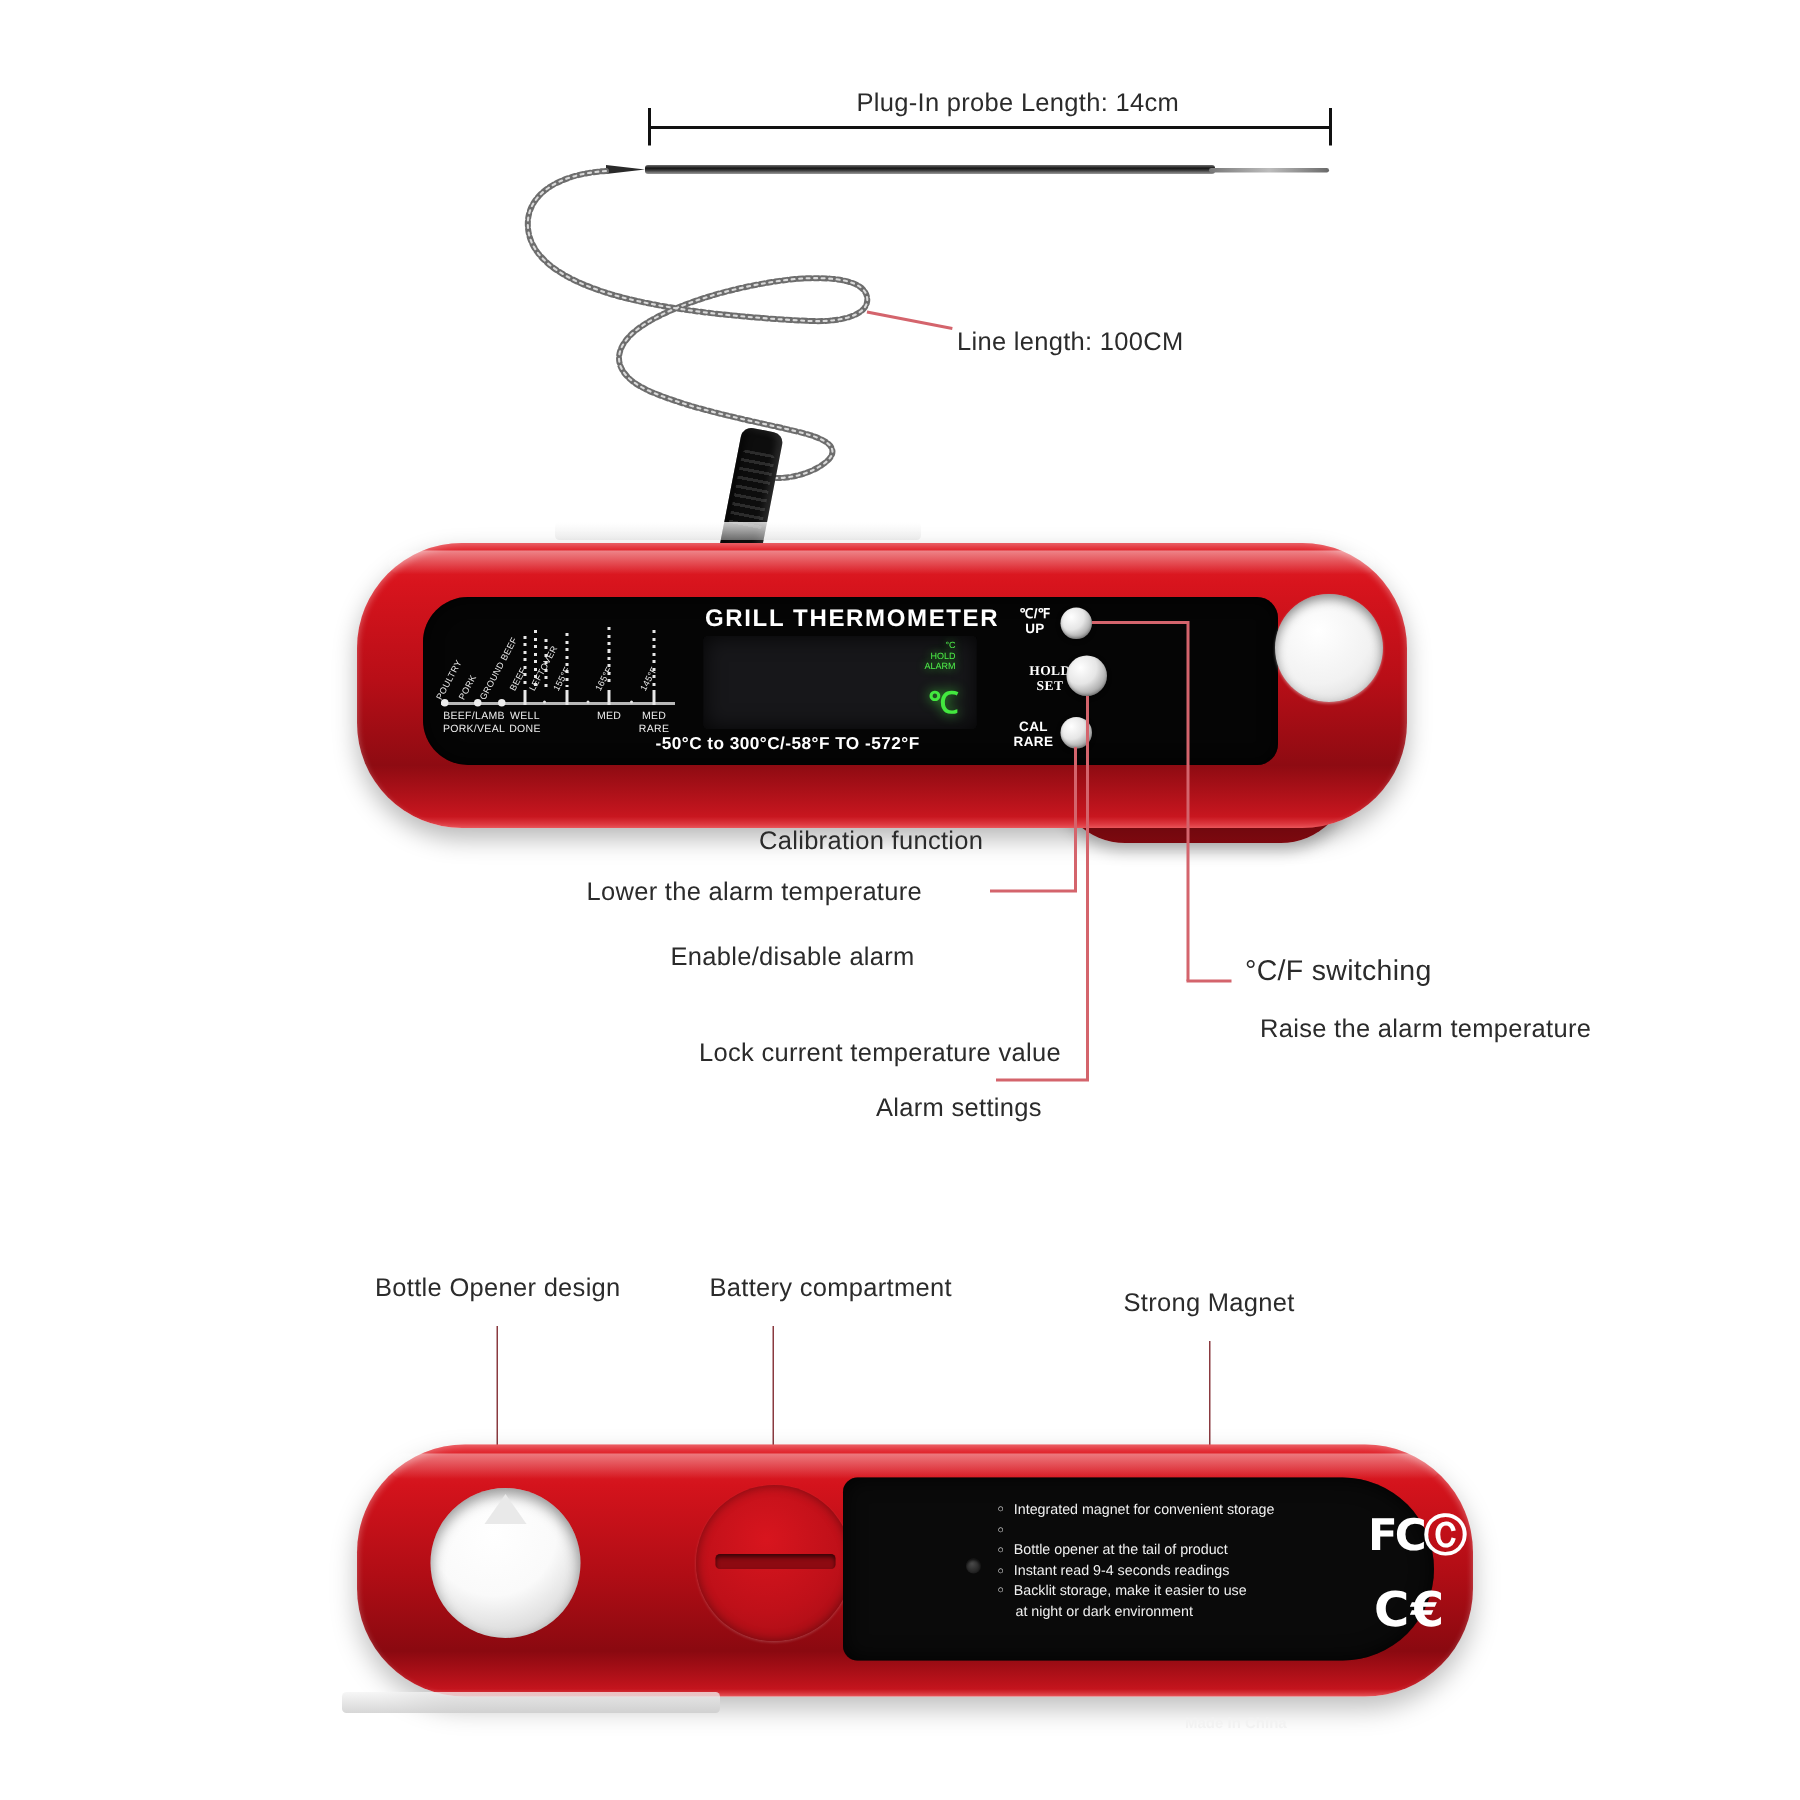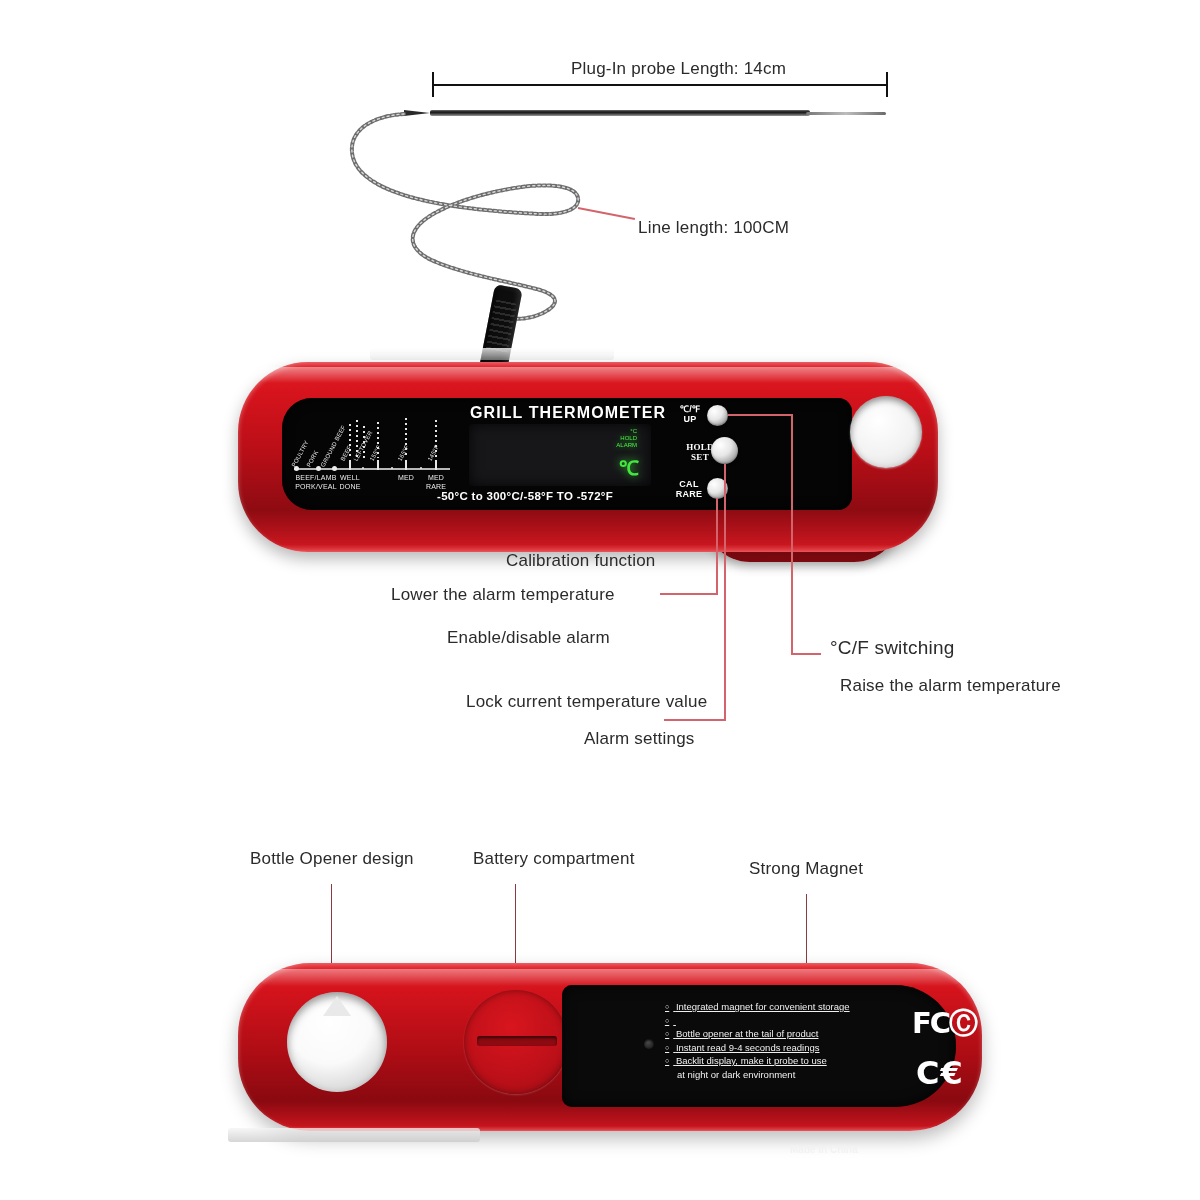--- a/index.html
+++ b/index.html
@@ -262,21 +262,21 @@
     box-shadow:inset 0 1px 2px rgba(0,0,0,.8);
   }
   .bullets{
     position:absolute;
     color:#f0f0f0;
     font-size:9.5px;
     line-height:13.5px;
     white-space:nowrap;
   }
   .bullets li{ margin:0; padding:0; }
-  .bullets ul{ margin:0; padding-left:12px; list-style:none;text-decoration:underline; }
+  .bullets ul{ margin:0; padding-left:12px; list-style:none; }
   .bullets li::before{
     content:"\25CB";
     font-size:7px;
     margin-left:-11px;
     margin-right:4px;
     vertical-align:1px;
   }
   .made-in{
     position:absolute;
     color:#f2f2f2;
@@ -490,21 +490,21 @@
       <li style="list-style:none;">
         <span style="margin-left:-11px;">&nbsp;</span>
       </li>
       <li>
         <span>Bottle opener at the tail of product</span>
       </li>
       <li>
         <span>Instant read 9-4 seconds readings</span>
       </li>
       <li>
-        <span>Backlit display, make it probe to use</span>
+        <span>Backlit storage, make it easier to use</span>
       </li>
     </ul>
     <div style="margin-left:13px;">at night or dark environment</div>
   </div>
 
   <div class="made-in" style="left:790px; top:1144px;">Made in China</div>
 
   <div class="cert-fcc" style="left:912px; top:1004px;">FCⒸ</div>
   <div class="cert-ce" style="left:916px; top:1054px;">C€</div>
 

